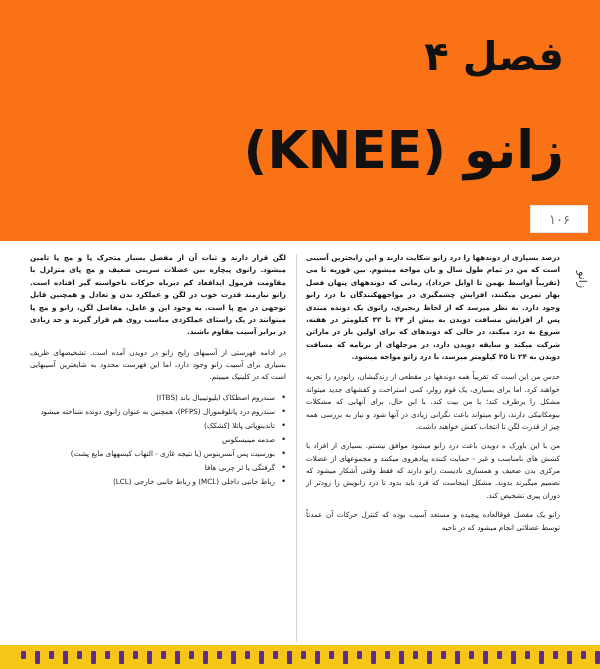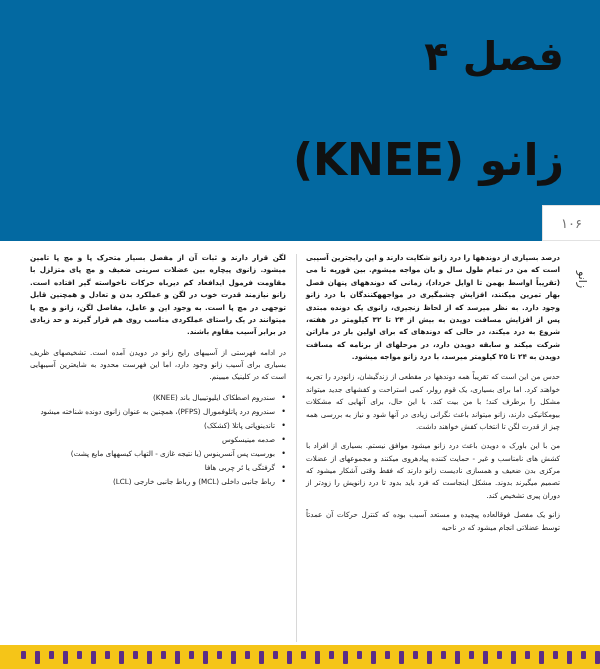--- a/index.html
+++ b/index.html
@@ -18,53 +18,53 @@
     overflow: hidden;
     background: #ffffff;
   }
 
   
   .header-band {
     position: absolute;
     top: 0; left: 0;
     width: 600px;
     height: 241px;
-    background: #0369a1;
+    background: #f97316;
     text-decoration: underline;
   }
   .header-band .chapter-num {
     position: absolute;
     top: 36px;
     right: 36px;
     font-size: 40px;
     font-weight: bold;
     color: #111111;
     letter-spacing: 0px;
     direction: rtl;
     line-height: 1;
   }
   .header-band .chapter-title {
     position: absolute;
-    top: 138px;
+    top: 124px;
     right: 36px;
-    font-size: 44px;
+    font-size: 52px;
     font-weight: bold;
     color: #111111;
     direction: rtl;
     line-height: 1;
     white-space: nowrap;
   }
 
   
   .page-tab {
     position: absolute;
     top: 205px;
-    right: 0;
+    right: 12px;
     width: 58px;
-    height: 36px;
+    height: 28px;
     background: #ffffff;
     border: 1px solid #e2e2e2;
     border-right: none;
     display: flex;
     align-items: center;
     justify-content: center;
     font-size: 13px;
     color: #737373;
     direction: rtl;
   }
@@ -203,21 +203,21 @@
         <p class="para lead">درصد بسیاری از دوندهها را درد زانو شکایت دارند و این رایجترین آسیبی است که من در تمام طول سال و بان مواجه میشوم. بین فوریه تا می (تقریباً اواسط بهمن تا اوایل خرداد)، زمانی که دوندههای پنهان فصل بهار تمرین میکنند، افزایش چشمگیری در مواجههکنندگان با درد زانو وجود دارد. به نظر میرسد که از لحاظ زنجیری، زانوی یک دونده مبتدی پس از افزایش مسافت دویدن به بیش از ۲۴ تا ۳۲ کیلومتر در هفته، شروع به درد میکند، در حالی که دوندهای که برای اولین بار در ماراتن شرکت میکند و سابقه دویدن دارد، در مرحلهای از برنامه که مسافت دویدن به ۲۴ تا ۲۵ کیلومتر میرسد، با درد زانو مواجه میشود.</p>
         <p class="para">حدس من این است که تقریباً همه دوندهها در مقطعی از زندگیشان، زانودرد را تجربه خواهند کرد. اما برای بسیاری، یک قوم رولر، کمی استراحت و کفشهای جدید میتواند مشکل را برطرف کند؛ با من بیت کند. با این حال، برای آنهایی که مشکلات بیومکانیکی دارند، زانو میتواند باعث نگرانی زیادی در آنها شود و نیاز به بررسی همه چیز از قدرت لگن تا انتخاب کفش خواهند داشت.</p>
         <p class="para">من با این باورک ه دویدن باعث درد زانو میشود موافق نیستم. بسیاری از افراد با کشش های نامناسب و غیر - حمایت کننده پیادهروی میکنند و مجموعهای از عضلات مرکزی بدن ضعیف و همسازی نادیست زانو دارند که فقط وقتی آشکار میشود که تصمیم میگیرند بدوند. مشکل اینجاست که فرد باید بدود تا درد زانویش را زودتر از دوران پیری تشخیص کند.</p>
         <p class="para">زانو یک مفصل فوقالعاده پیچیده و مستعد آسیب بوده که کنترل حرکات آن عمدتاً توسط عضلاتی انجام میشود که در ناحیه</p>
       </div>
 
       <div class="col col-left">
         <p class="para lead">لگن قرار دارند و ثبات آن از مفصل بسیار متحرک پا و مچ پا تامین میشود. زانوی پیچاره بین عضلات سرینی ضعیف و مچ پای متزلزل با مقاومت فرمول ایدافعاد کم دیرباه حرکات ناخواسته گیر افتاده است. زانو نیازمند قدرت خوب در لگن و عملکرد بدن و تعادل و همچنین قابل توجهی در مچ پا است. به وجود این و عامل، مفاصل لگن، زانو و مچ پا میتوانند در یک راستای عملکردی مناسب روی هم قرار گیرند و حد زیادی در برابر آسیب مقاوم باشند.</p>
         <p class="para">در ادامه فهرستی از آسیبهای رایج زانو در دویدن آمده است. تشخیصهای ظریف بسیاری برای آسیب زانو وجود دارد، اما این فهرست محدود به شایعترین آسیبهایی است که در کلینیک میبینم.</p>
         <ul class="list">
-          <li>سندروم اصطکاک ایلیوتیبیال باند (KNEE)</li>
+          <li>سندروم اصطکاک ایلیوتیبیال باند (ITBS)</li>
           <li>سندروم درد پاتلوفمورال (PFPS)، همچنین به عنوان زانوی دونده شناخته میشود</li>
           <li>تاندینوپاتی پاتلا (کشکک)</li>
           <li>صدمه مینیسکوس</li>
           <li>بورسیت پس آنسرینوس (یا نتیجه غازی - التهاب کیسههای مایع پشت)</li>
           <li>گرفتگی یا ئر چربی هافا</li>
           <li>رباط جانبی داخلی (MCL) و رباط جانبی خارجی (LCL)</li>
         </ul>
       </div>
     </div>
   </div>

